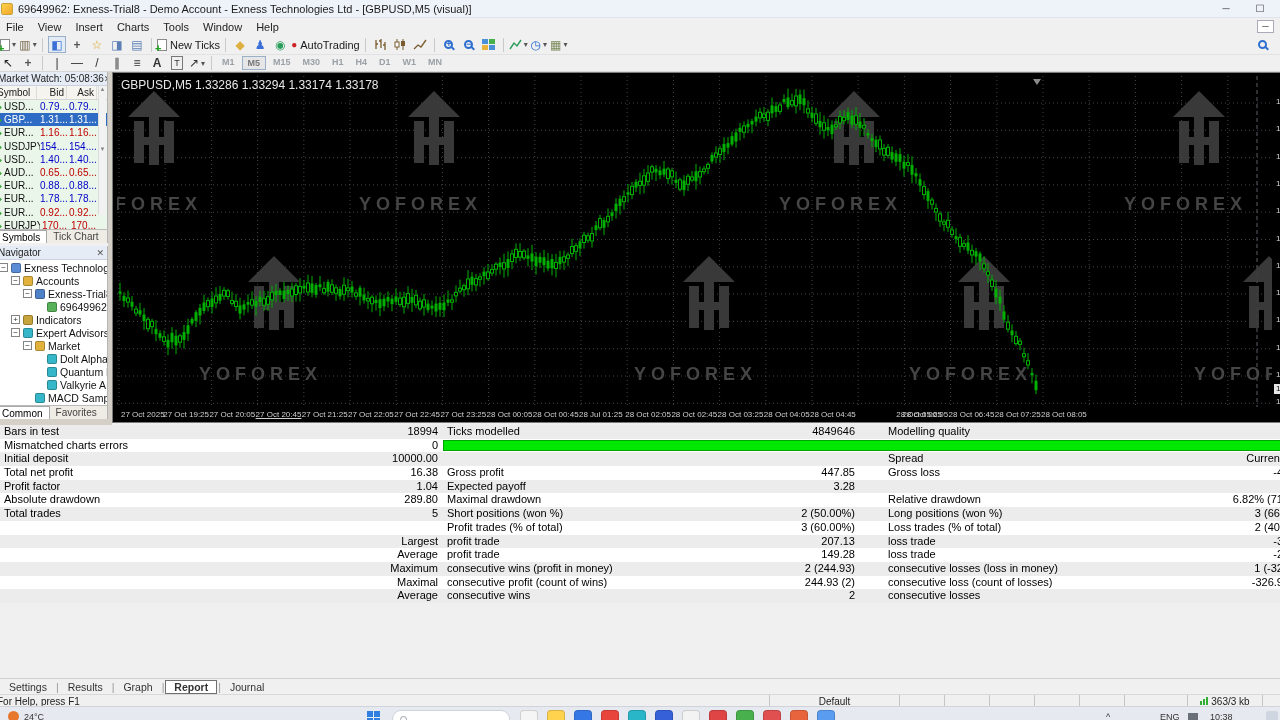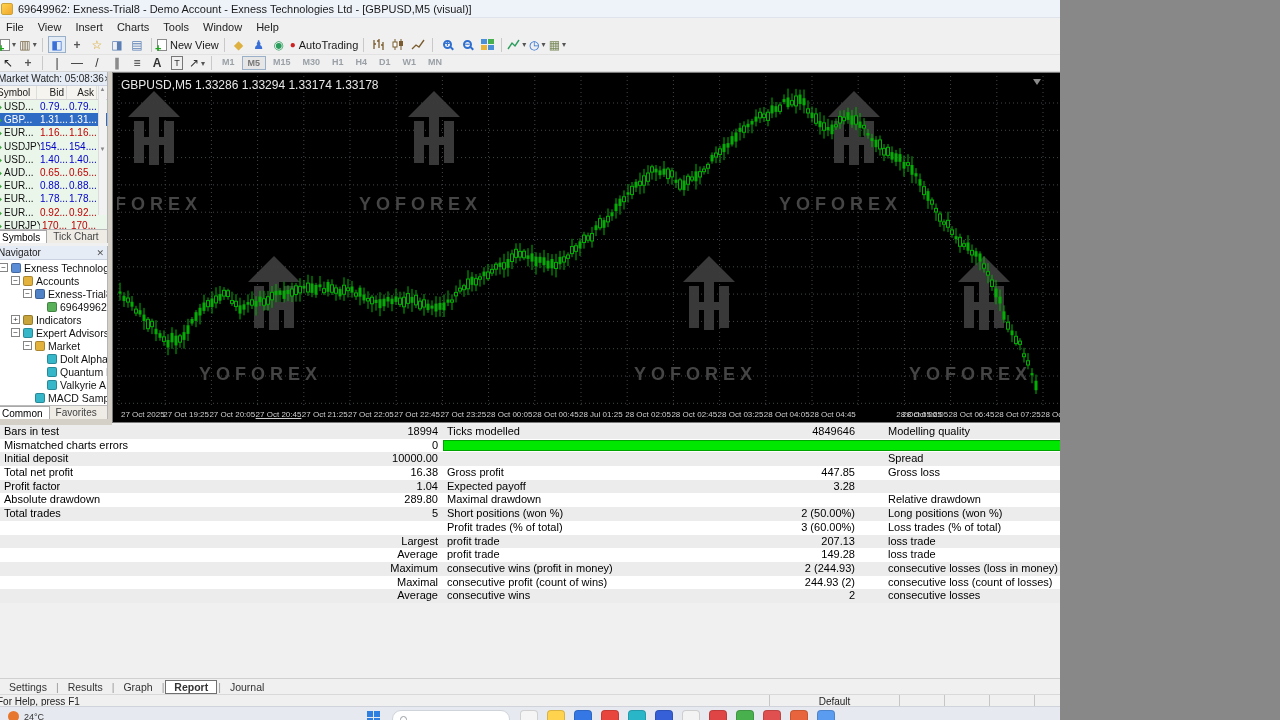--- a/index.html
+++ b/index.html
@@ -1,17 +1,17 @@
 <!DOCTYPE html>
 <html><head>
 <meta charset="utf-8">
 <style>
   *{box-sizing:border-box;margin:0;padding:0}
   body{font-family:"Liberation Sans",sans-serif;background:#888}
-  #viewport{position:relative;width:1060px;height:720px;overflow:hidden;background:#fff}
+  #viewport{position:relative;width:1280px;height:720px;overflow:hidden;background:#fff}
   #app{position:absolute;left:-5px;top:0;width:1345px;height:706px;background:#f0f0f0}
   .abs{position:absolute}
 
   
   #titlebar{position:absolute;left:0;top:0;width:1345px;height:18px;background:#eef2f9;border-bottom:1px solid #dfe4ec;display:flex;align-items:center}
   #appicon{width:12px;height:12px;margin:0 5px 0 6px;border-radius:2px;background:linear-gradient(135deg,#ffd24a,#f0a72e);border:1px solid #caa23a}
   #titletext{font-size:11px;color:#1a1a1a;white-space:nowrap}
   .wbtn{position:absolute;top:1px;width:28px;height:15px;text-align:center;font-size:10px;color:#444;line-height:15px}
 
   
@@ -148,21 +148,21 @@
           <span class="glyph" style="color:#5b7fb5">◨</span>
         </span>
     <span class="tbtn">
           <span class="glyph" style="color:#5b7fb5">▤</span>
         </span>
     <span class="tsep"></span>
     <span class="tbtn">
           <span class="doc">
             <span class="plus">+</span>
           </span>
-          <span class="tlabel">New View</span>
+          <span class="tlabel">New Ticks</span>
         </span>
     <span class="tsep"></span>
     <span class="tbtn">
           <span class="glyph" style="color:#ddb040">◆</span>
         </span>
     <span class="tbtn">
           <span class="glyph" style="color:#3a6fd8">♟</span>
         </span>
     <span class="tbtn">
           <span class="glyph" style="color:#2a9d5c">◉</span>

